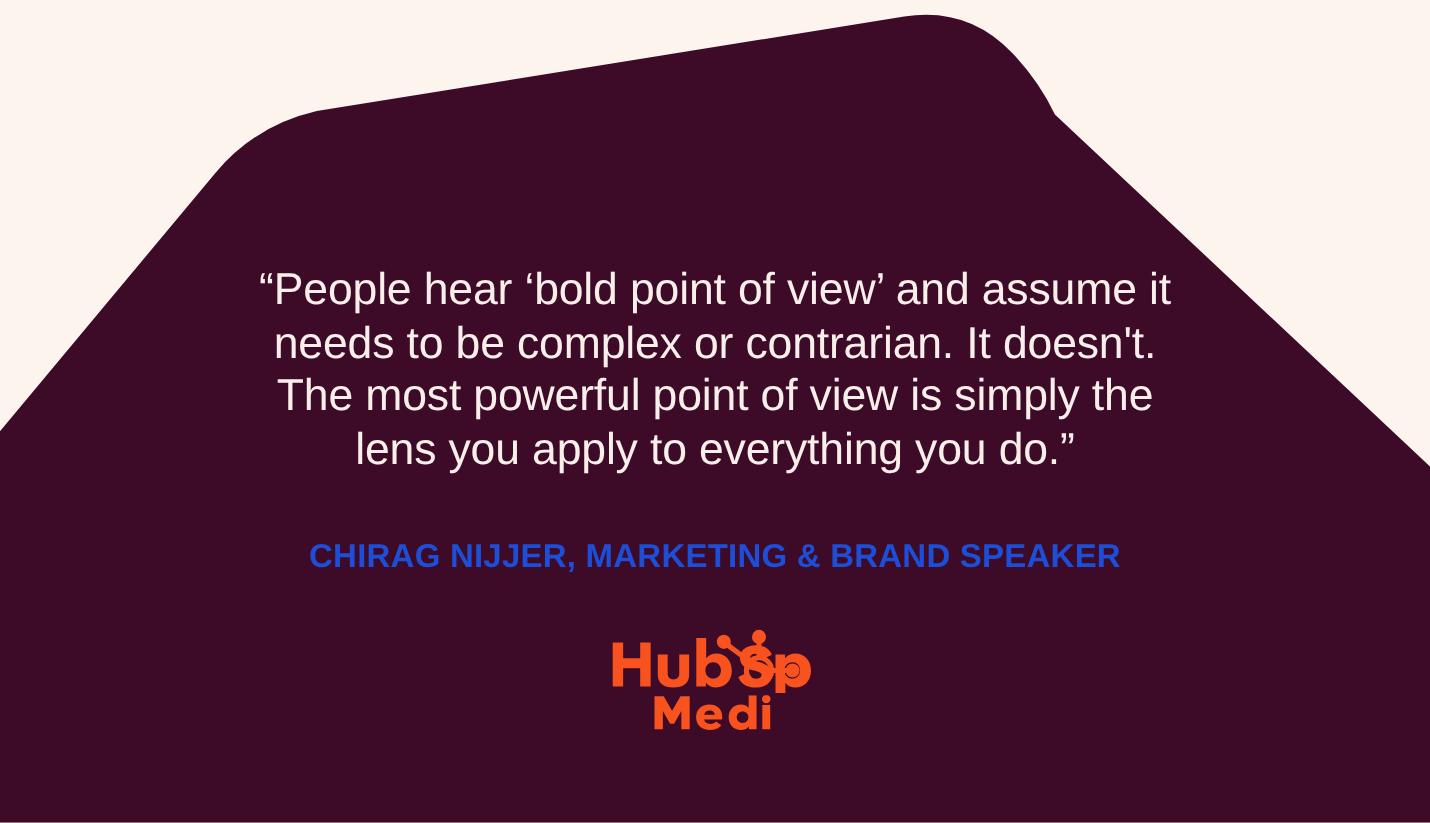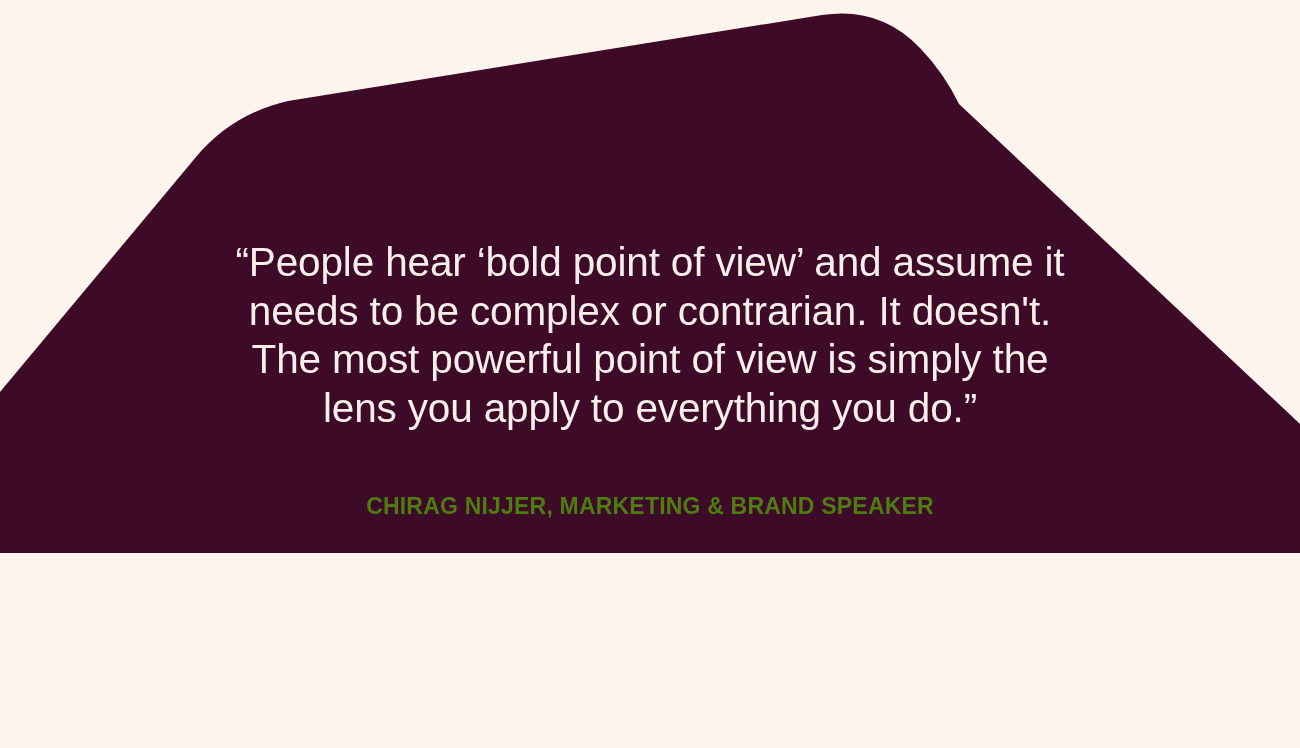--- a/index.html
+++ b/index.html
@@ -11,21 +11,21 @@
     width: 1300px;
     height: 748px;
     overflow: hidden;
     font-family: "Liberation Sans", sans-serif;
     background: #FDF4EE;
   }
 
   #card {
     position: relative;
     width: 1300px;
-    height: 553px;
+    height: 748px;
     background: #FDF4EE;
     overflow: hidden;
   }
 
   
   #blob-layer {
     position: absolute;
     inset: 0;
     width: 1300px;
     height: 748px;
@@ -59,23 +59,23 @@
     letter-spacing: -0.15px;
     white-space: pre-line;
   }
 
   #attribution {
     position: absolute;
     left: 0;
     right: 0;
     top: 487px;
     text-align: center;
-    color: #4d7c0f;
+    color: #1d4ed8;
     font-family: "Liberation Sans", sans-serif;
-    font-size: 23px;
+    font-size: 30px;
     line-height: 38px;
     font-weight: bold;
     letter-spacing: 0.2px;
   }
 
   
   #logo {
     position: absolute;
     left: 50%;
     transform: translateX(-50%);

